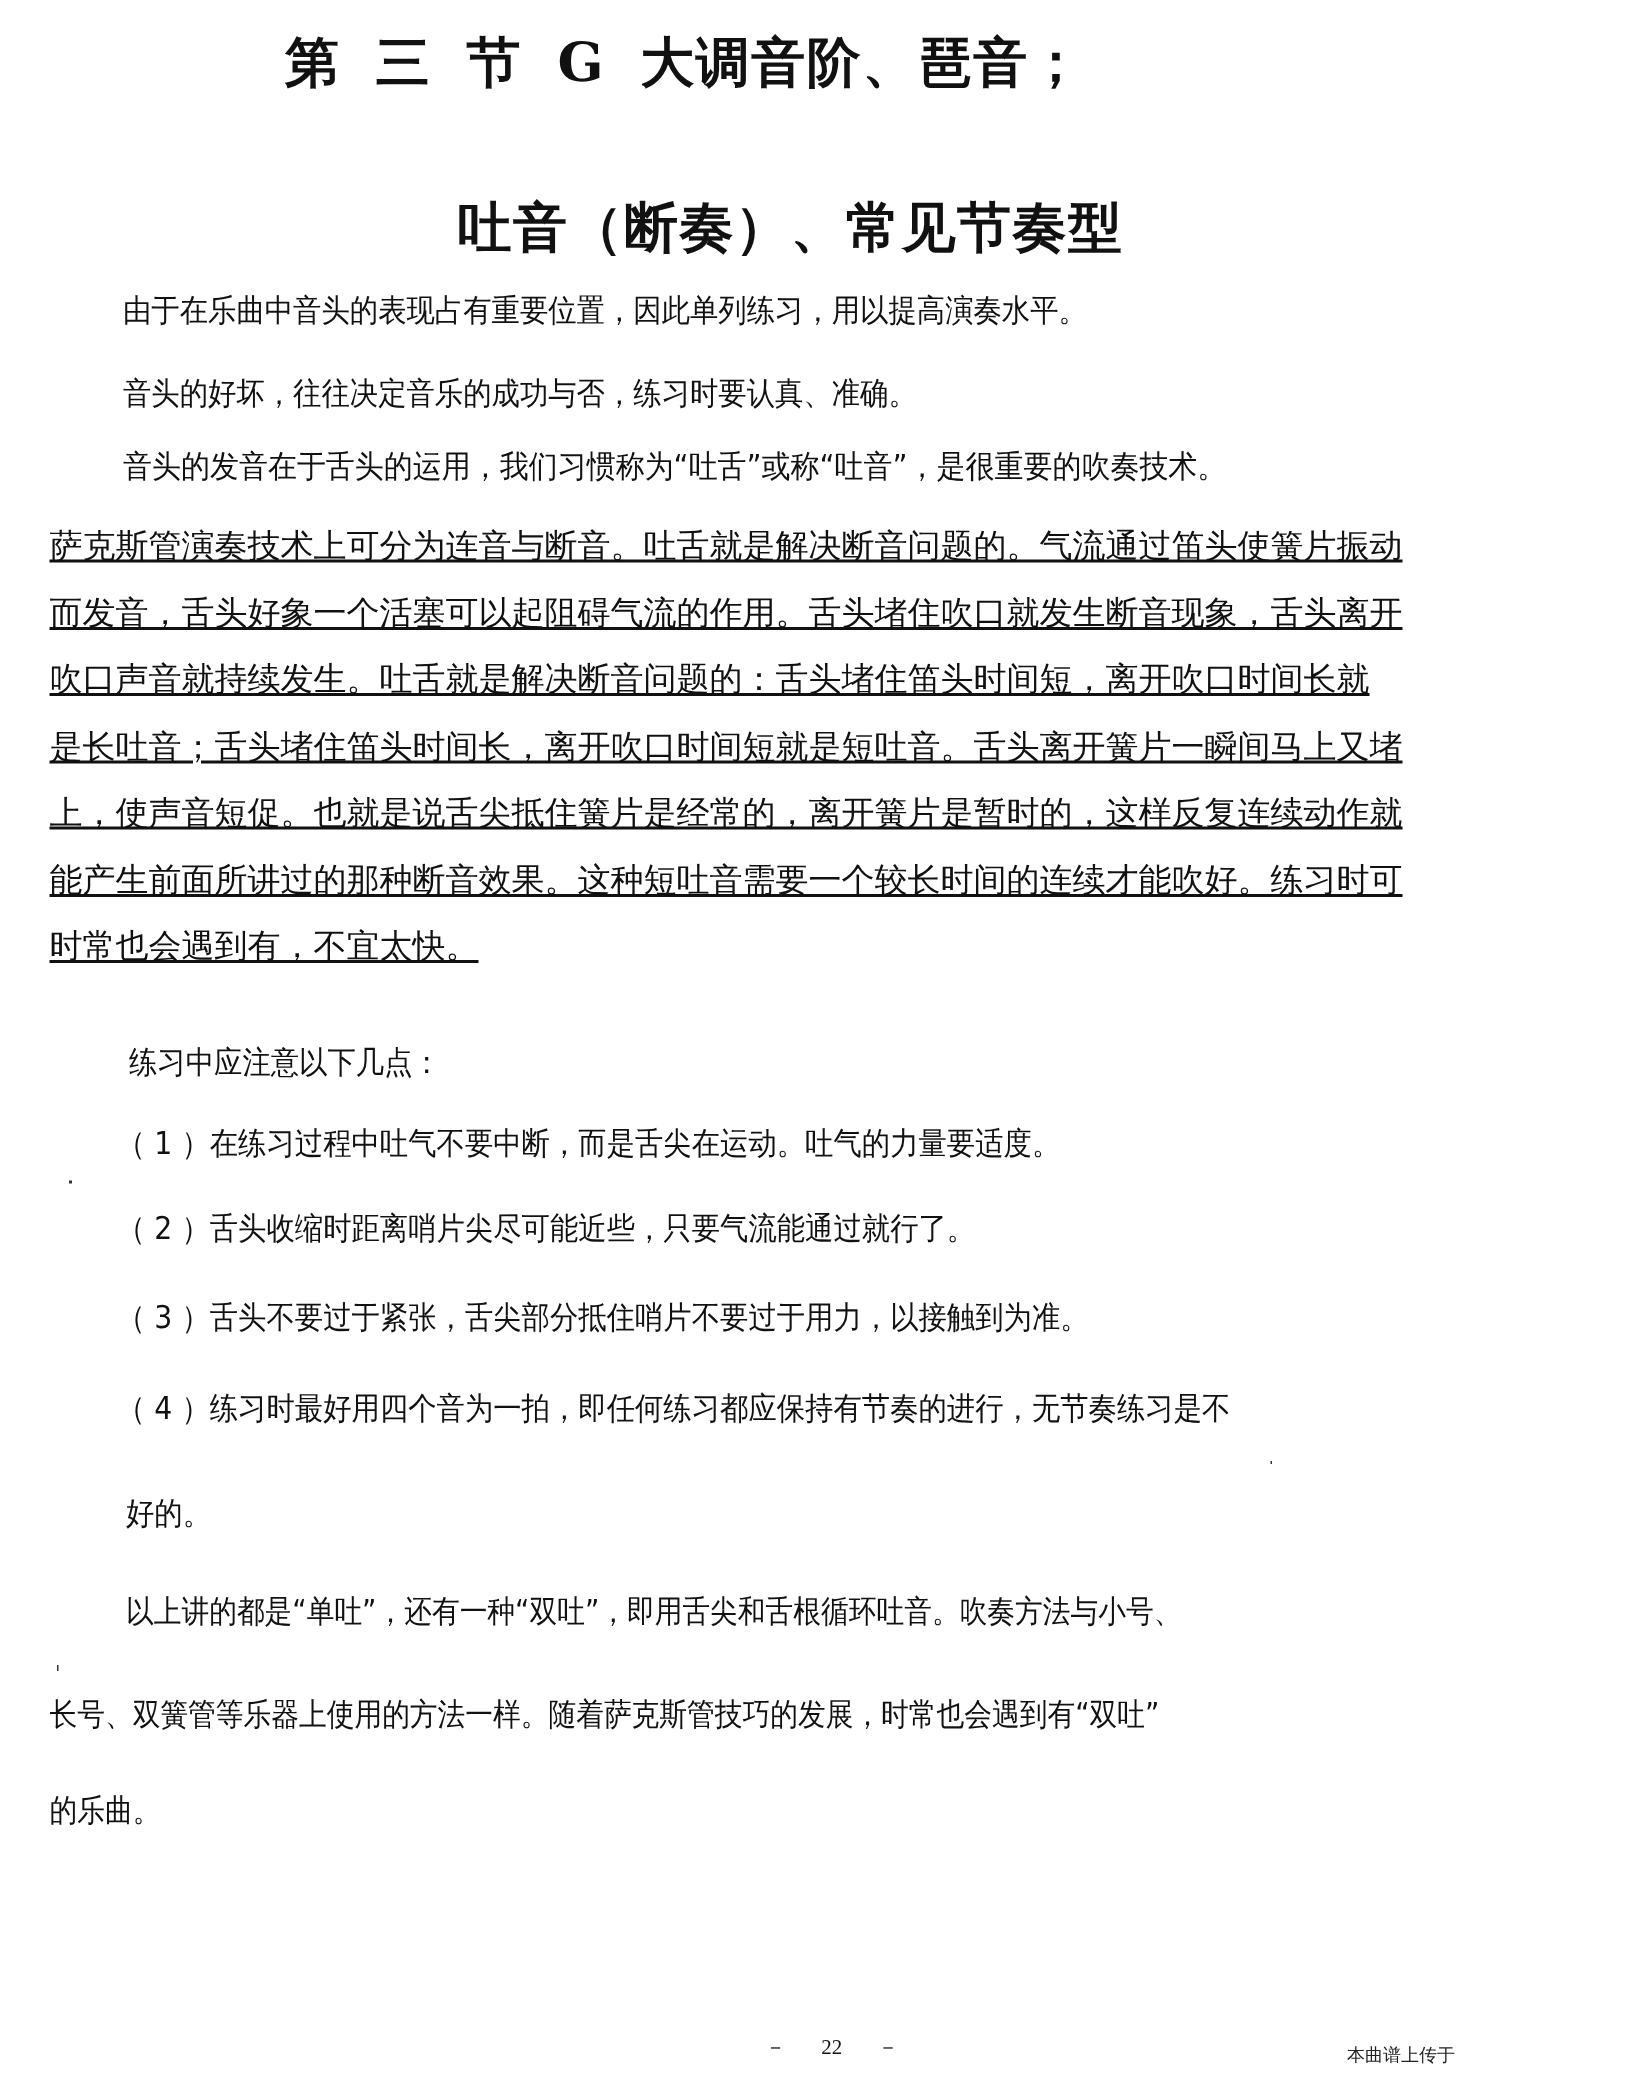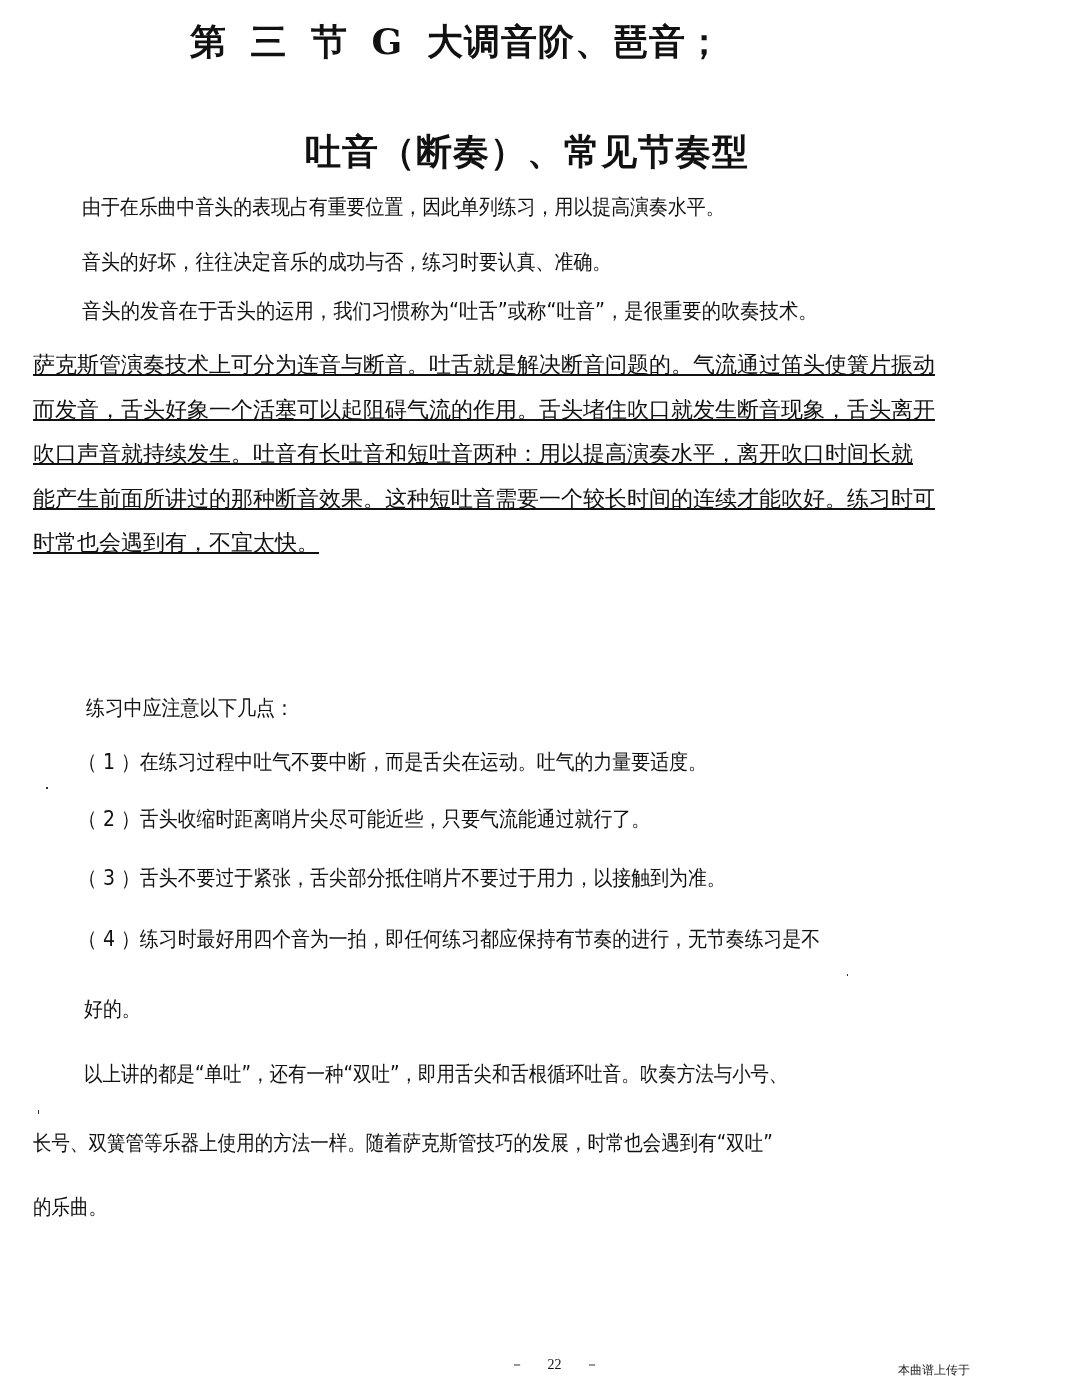--- a/index.html
+++ b/index.html
@@ -120,21 +120,23 @@
   <div class="title-line title1">第 三 节  G 大调音阶、琶音；</div>
   <div class="title-line title2">吐音（断奏）、常见节奏型</div>
 
   <div class="para condensed" style="left:82px; top:193px; transform:scaleX(0.90);">由于在乐曲中音头的表现占有重要位置，因此单列练习，用以提高演奏水平。</div>
   <div class="para condensed" style="left:82px; top:248px; transform:scaleX(0.90);">音头的好坏，往往决定音乐的成功与否，练习时要认真、准确。</div>
   <div class="para condensed" style="left:82px; top:297px; transform:scaleX(0.92);">音头的发音在于舌头的运用，我们习惯称为“吐舌”或称“吐音”，是很重要的吹奏技术。</div>
 
   <div class="block">
     <span class="ln">萨克斯管演奏技术上可分为连音与断音。吐舌就是解决断音问题的。气流通过笛头使簧片振动</span>
     <span class="ln">而发音，舌头好象一个活塞可以起阻碍气流的作用。舌头堵住吹口就发生断音现象，舌头离开</span>
-    <span class="ln">吹口声音就持续发生。吐音有长吐音和短吐音两种：用以提高演奏水平，离开吹口时间长就</span>
+    <span class="ln">吹口声音就持续发生。吐舌就是解决断音问题的：舌头堵住笛头时间短，离开吹口时间长就</span>
+    <span class="ln">是长吐音；舌头堵住笛头时间长，离开吹口时间短就是短吐音。舌头离开簧片一瞬间马上又堵</span>
+    <span class="ln">上，使声音短促。也就是说舌尖抵住簧片是经常的，离开簧片是暂时的，这样反复连续动作就</span>
     <span class="ln">能产生前面所讲过的那种断音效果。这种短吐音需要一个较长时间的连续才能吹好。练习时可</span>
     <span class="ln">时常也会遇到有，不宜太快。</span>
   </div>
 
   <div class="para condensed" style="left:86px; top:694px; transform:scaleX(0.90);">练习中应注意以下几点：</div>
   <div class="para condensed" style="left:78px; top:748px; transform:scaleX(0.90);">（ 1 ）在练习过程中吐气不要中断，而是舌尖在运动。吐气的力量要适度。</div>
   <div class="para condensed" style="left:78px; top:805px; transform:scaleX(0.90);">（ 2 ）舌头收缩时距离哨片尖尽可能近些，只要气流能通过就行了。</div>
   <div class="para condensed" style="left:78px; top:864px; transform:scaleX(0.90);">（ 3 ）舌头不要过于紧张，舌尖部分抵住哨片不要过于用力，以接触到为准。</div>
   <div class="para condensed" style="left:78px; top:925px; transform:scaleX(0.90);">（ 4 ）练习时最好用四个音为一拍，即任何练习都应保持有节奏的进行，无节奏练习是不</div>
   <div class="para condensed" style="left:84px; top:995px; transform:scaleX(0.90);">好的。</div>

